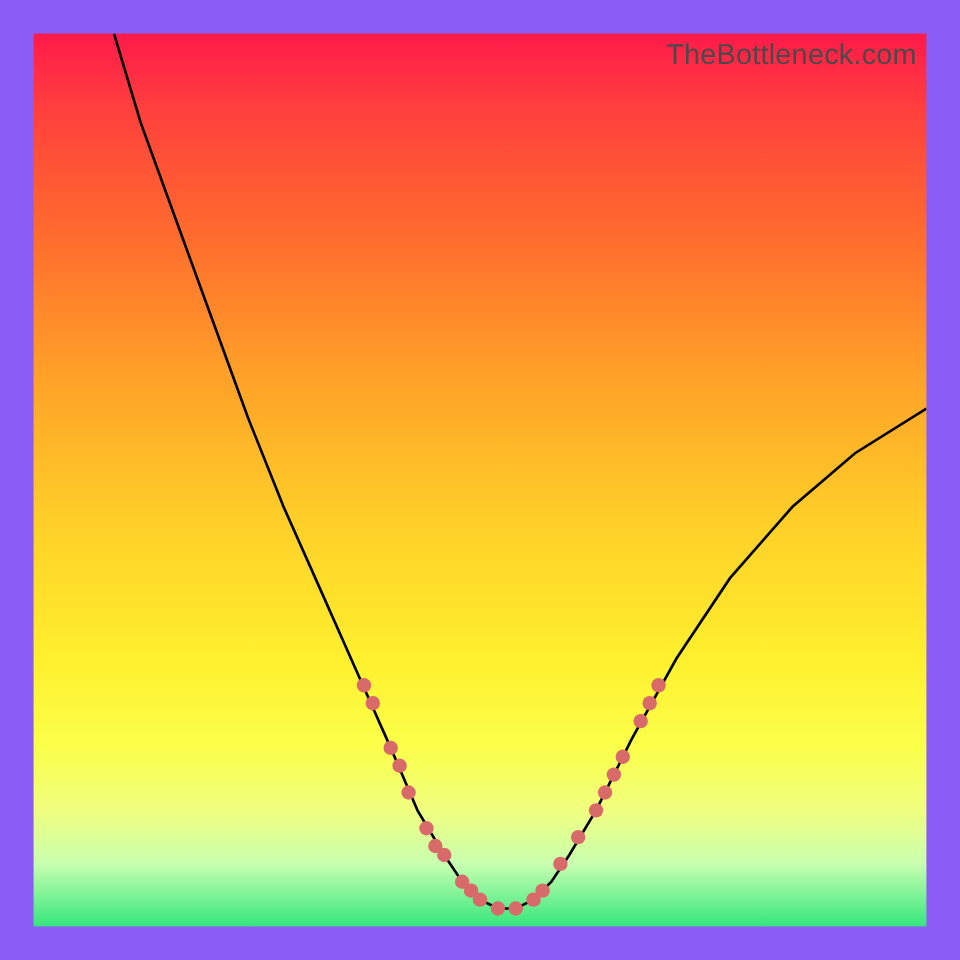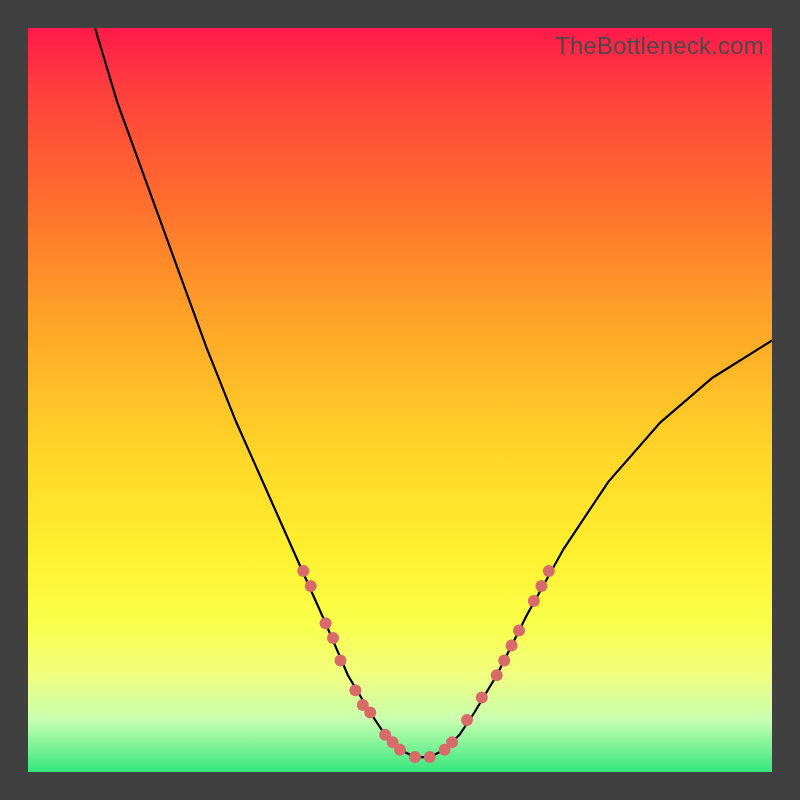--- a/index.html
+++ b/index.html
@@ -8,21 +8,21 @@
     width: 800px;
     height: 800px;
     background: #000;
     font-family: Arial, Helvetica, sans-serif;
     overflow: hidden;
   }
   .frame {
     position: absolute;
     left: 0; top: 0;
     width: 800px; height: 800px;
-    background: #404040;
+    background: #8b5cf6;
   }
   .plot {
     position: absolute;
     left: 28px;
     top: 28px;
     width: 744px;
     height: 744px;
     background: linear-gradient(to bottom,
       #ff1a4a 0%,
       #ff3e3e 8%,

